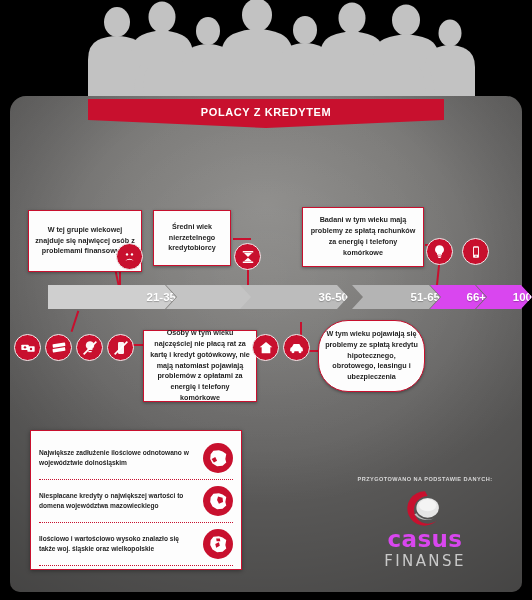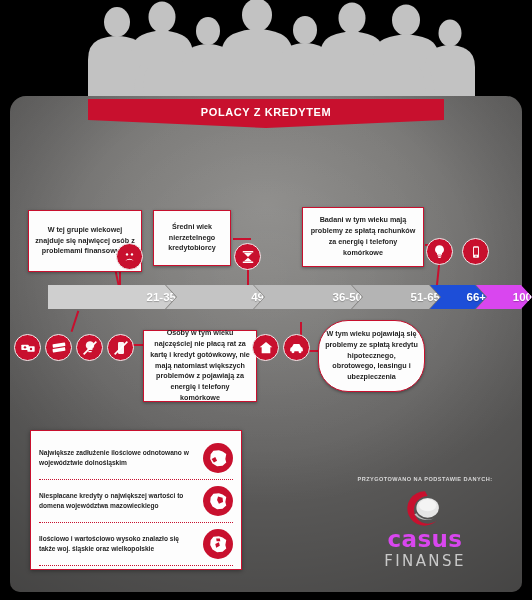--- a/index.html
+++ b/index.html
@@ -225,21 +225,21 @@
   <div class="callout" id="box-1">
     <span>W tej grupie wiekowej znajduje się najwięcej osób z problemami finansowymi</span>
   </div>
   <div class="callout" id="box-2">
     <span>Średni wiek nierzetelnego kredytobiorcy</span>
   </div>
   <div class="callout" id="box-3">
     <span>Badani w tym wieku mają problemy ze spłatą rachunków za energię i telefony komórkowe</span>
   </div>
   <div class="callout" id="box-4">
-    <span>Osoby w tym wieku najczęściej nie płacą rat za kartę i kredyt gotówkowy, nie mają natomiast większych problemów z pojawiają za energię i telefony komórkowe</span>
+    <span>Osoby w tym wieku najczęściej nie płacą rat za kartę i kredyt gotówkowy, nie mają natomiast pojawiają problemów z opłatami za energię i telefony komórkowe</span>
   </div>
   <div class="callout" id="box-5">
     <span>W tym wieku pojawiają się problemy ze spłatą kredytu hipotecznego, obrotowego, leasingu i ubezpieczenia</span>
   </div>
 
   <div class="circ" style="left:116px; top:243px; width:27px; height:27px;">
     <svg width="17" height="17" viewBox="0 0 24 24" fill="#fff">
       <circle cx="8.5" cy="9" r="1.7"></circle>
         <circle cx="15.5" cy="9" r="1.7"></circle>
       <path d="M6 18 q6 -6 12 0 q-6 -3 -12 0z"></path>
@@ -316,27 +316,27 @@
     </svg>
   </div>
 
   <div class="timeline">
     <div class="seg" style="left:0px; width:128px; background:#cfcfcf;">
       <span>21-35</span>
     </div>
     <div class="seg" style="left:118px; width:98px; background:#c4c4c4;">
       <span>49</span>
     </div>
-    <div class="seg" style="left:206px; width:108px; background:#bcbcbc;">
+    <div class="seg" style="left:192px; width:108px; background:#bcbcbc;">
       <span>36-50</span>
     </div>
     <div class="seg" style="left:304px; width:88px; background:#b4b4b4;">
       <span>51-65</span>
     </div>
-    <div class="seg" style="left:382px; width:56px; background:#1d4ed8;">
+    <div class="seg" style="left:382px; width:56px; background:#d946ef;">
       <span>66+</span>
     </div>
     <div class="seg" style="left:428px; width:56px; background:#d946ef;">
       <span>100</span>
     </div>
   </div>
 
   <div class="region-panel">
     <div class="region-row">
       <p>Największe zadłużenie ilościowe odnotowano w województwie dolnośląskim</p>

